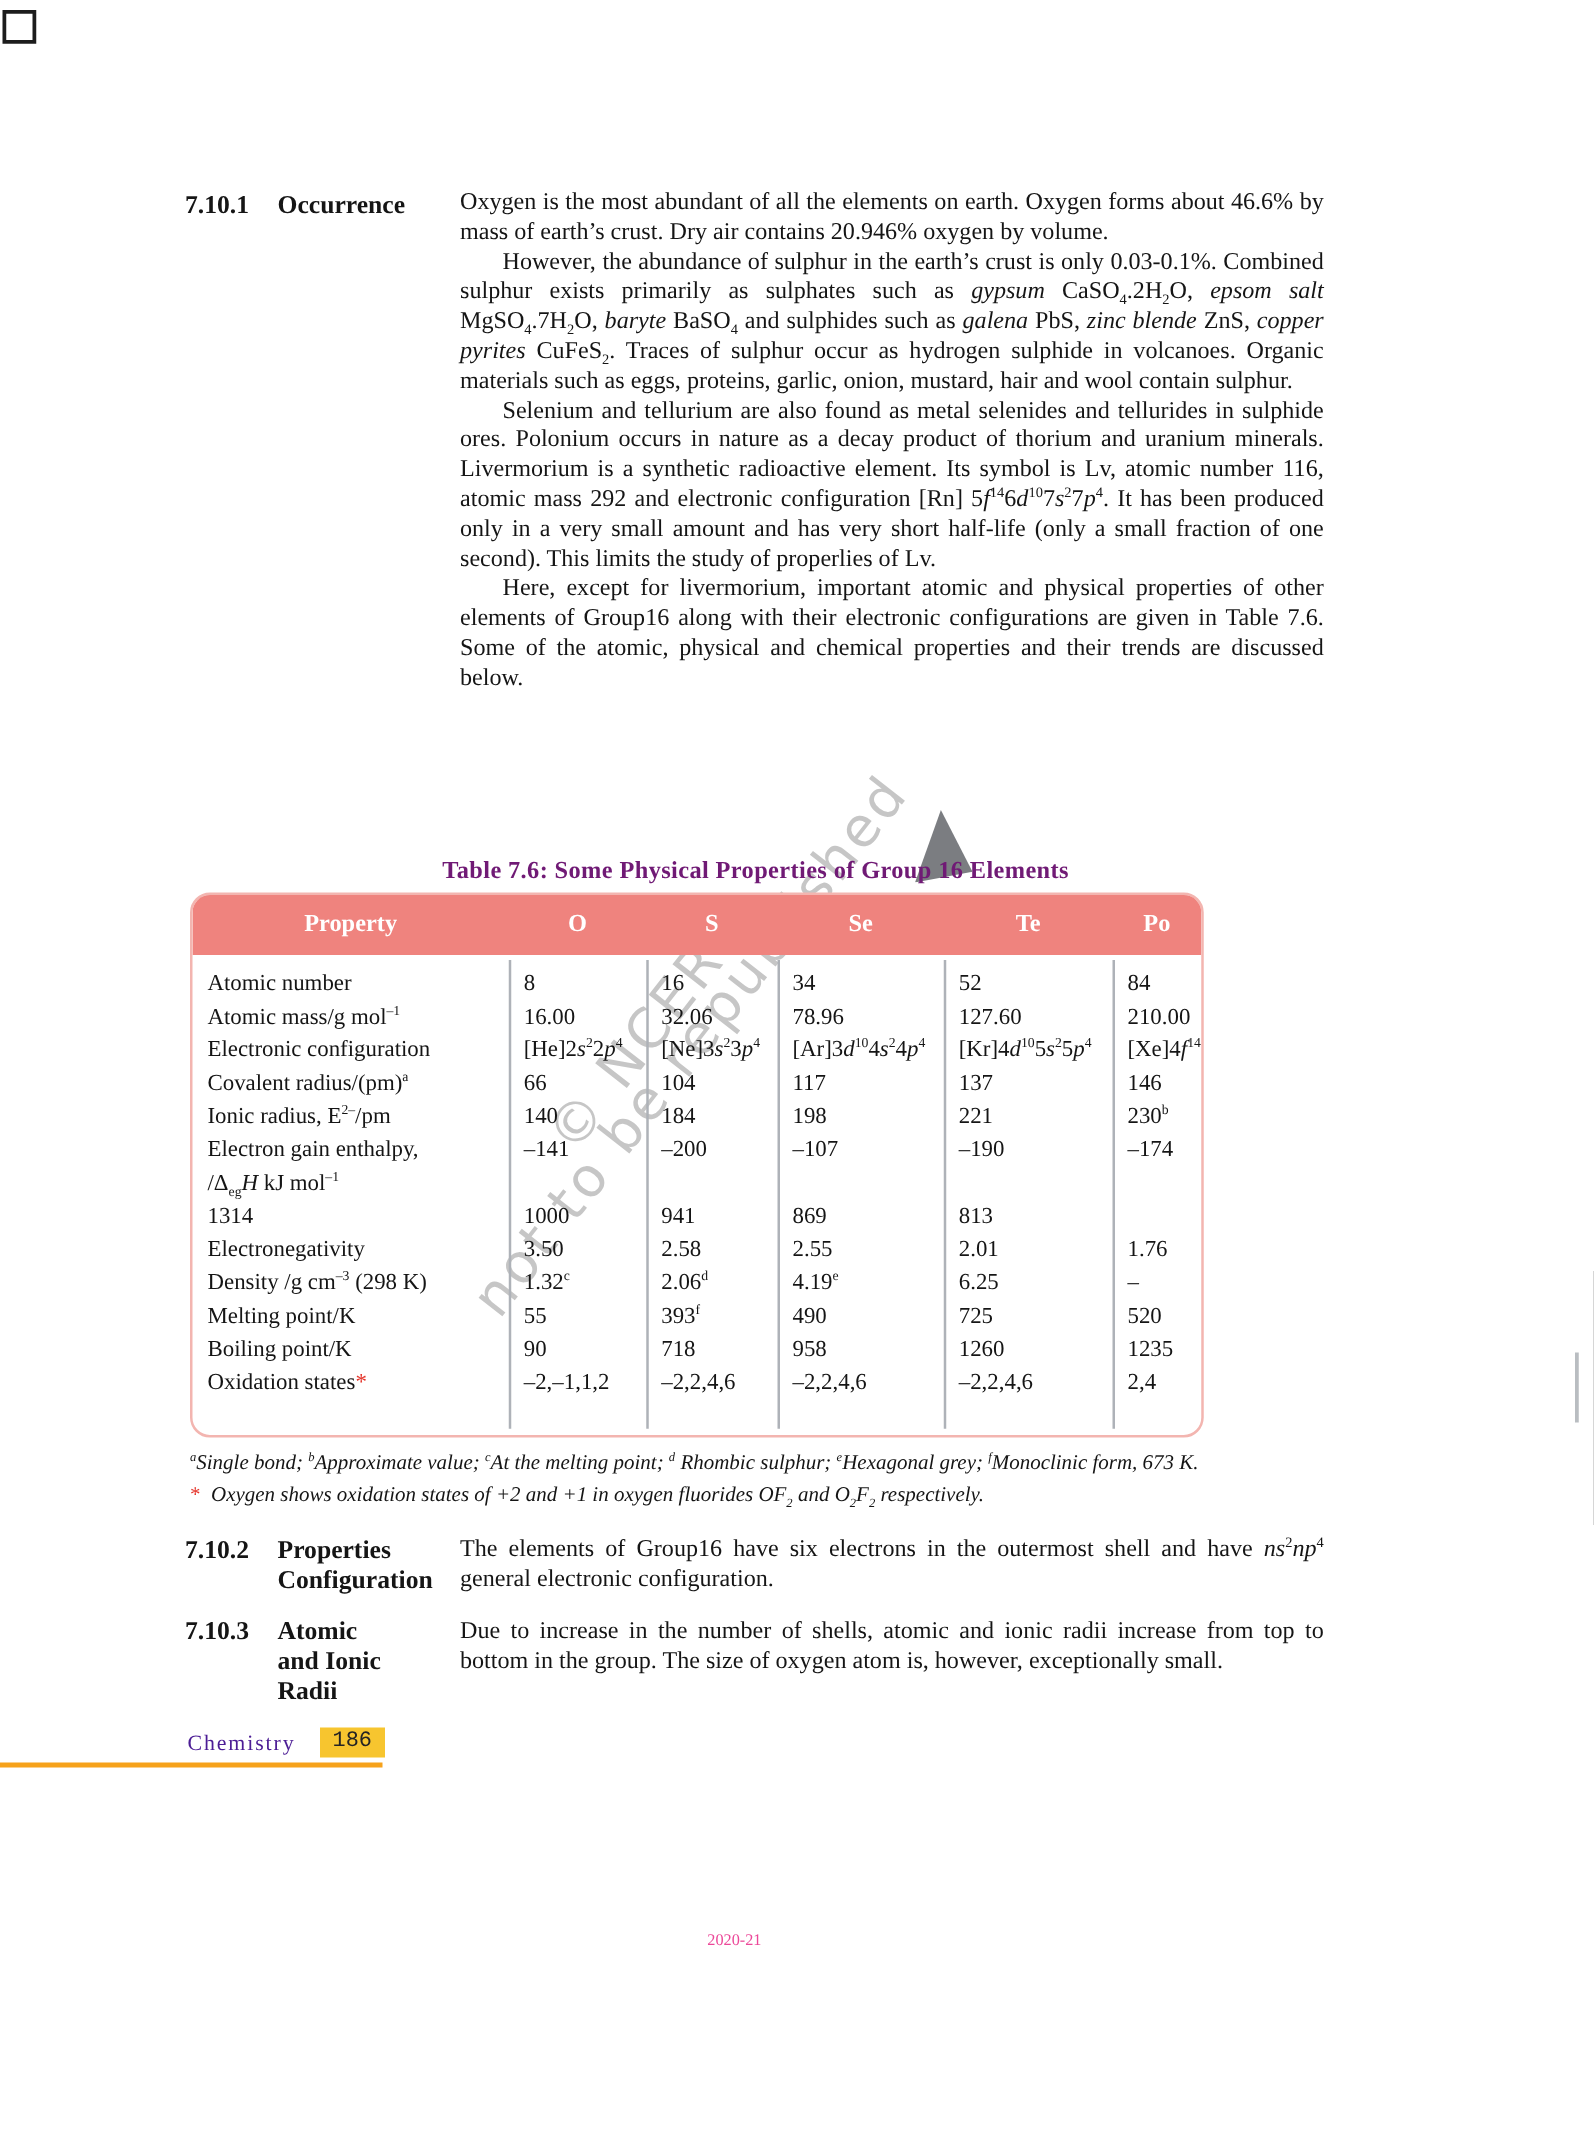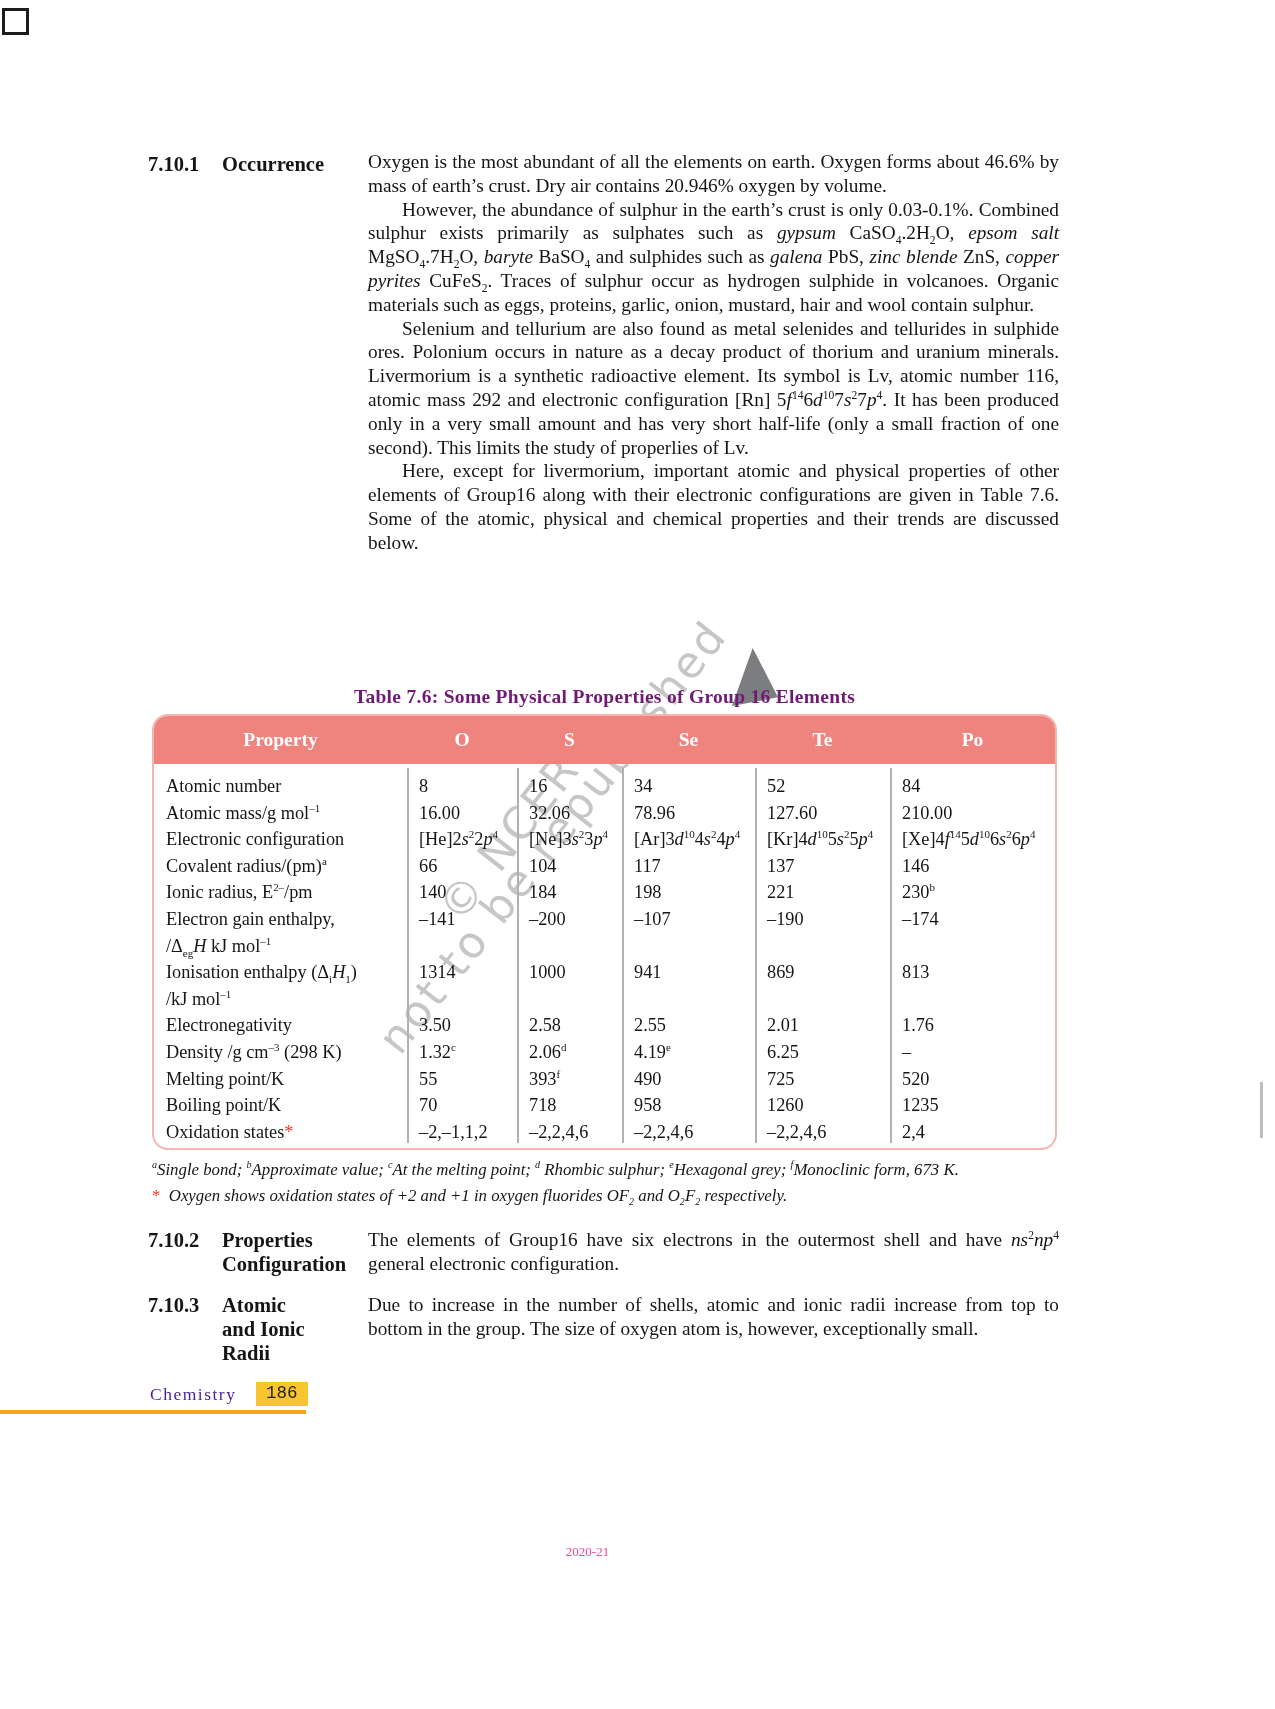--- a/index.html
+++ b/index.html
@@ -33,21 +33,21 @@
   .indent { text-indent:34px; }
   sup { font-size:60%; line-height:0; }
   sub { font-size:60%; line-height:0; }
 
   
   .table-caption {
     position:absolute; left:152px; top:686px; width:905px; text-align:center;
     font-weight:bold; font-size:19.5px; color:#701a75; z-index:2; letter-spacing:0.3px;
   }
   .ptable {
-    position:absolute; left:152px; top:714px; width:905px; height:436px;
+    position:absolute; left:152px; top:714px; width:811px; height:436px;
     border:2px solid #F3B5B0; border-radius:16px; background:rgba(255,255,255,0.0);
     overflow:hidden; z-index:2;
   }
   .ptable-header {
     display:grid; grid-template-columns:253px 110px 105px 133px 135px 1fr;
     height:48px; line-height:48px; background:#EF837E; color:#ffffff;
     font-weight:bold; font-size:19.5px;
   }
   .ptable-header > div { text-align:center; }
   .ptable-body { position:relative; padding-top:9px; font-size:18.3px; }
@@ -144,21 +144,20 @@
         </div>
         <div class="t-row">
           <div class="label">Electron gain enthalpy,<br>/Δ<sub>eg</sub><i>H</i> kJ mol<sup>–1</sup></div>
           <div class="val">–141</div>
           <div class="val">–200</div>
           <div class="val">–107</div>
           <div class="val">–190</div>
           <div class="val">–174</div>
         </div>
         <div class="t-row">
-          <div class="label">Ionisation enthalpy (Δ<sub>i</sub><i>H</i><sub>1</sub>)<br>/kJ mol<sup>–1</sup></div>
           <div class="val">1314</div>
           <div class="val">1000</div>
           <div class="val">941</div>
           <div class="val">869</div>
           <div class="val">813</div>
         </div>
         <div class="t-row">
           <div class="label">Electronegativity</div>
           <div class="val">3.50</div>
           <div class="val">2.58</div>
@@ -177,21 +176,21 @@
         <div class="t-row">
           <div class="label">Melting point/K</div>
           <div class="val">55</div>
           <div class="val">393<sup>f</sup></div>
           <div class="val">490</div>
           <div class="val">725</div>
           <div class="val">520</div>
         </div>
         <div class="t-row">
           <div class="label">Boiling point/K</div>
-          <div class="val">70</div>
+          <div class="val">90</div>
           <div class="val">718</div>
           <div class="val">958</div>
           <div class="val">1260</div>
           <div class="val">1235</div>
         </div>
         <div class="t-row">
           <div class="label">Oxidation states<span class="red">*</span></div>
           <div class="val">–2,–1,1,2</div>
           <div class="val">–2,2,4,6</div>
           <div class="val">–2,2,4,6</div>

